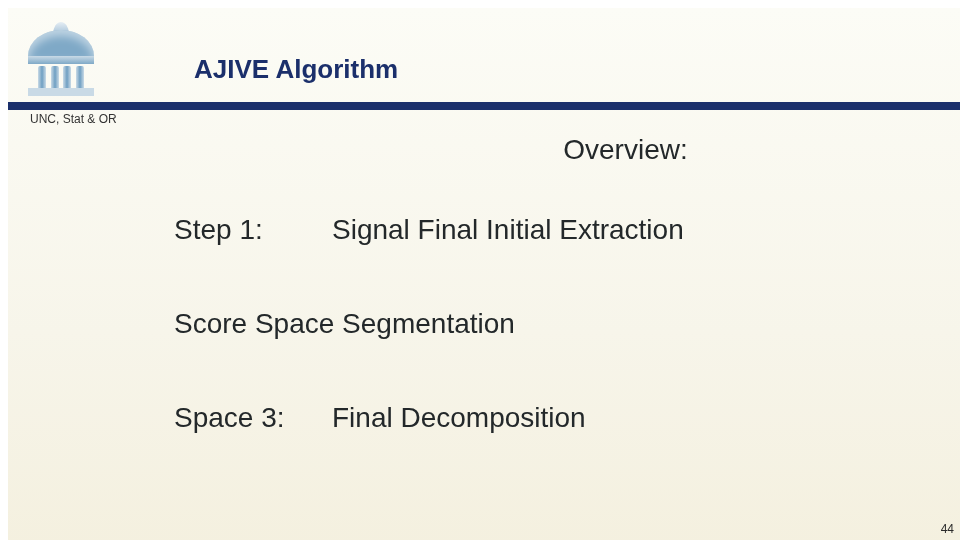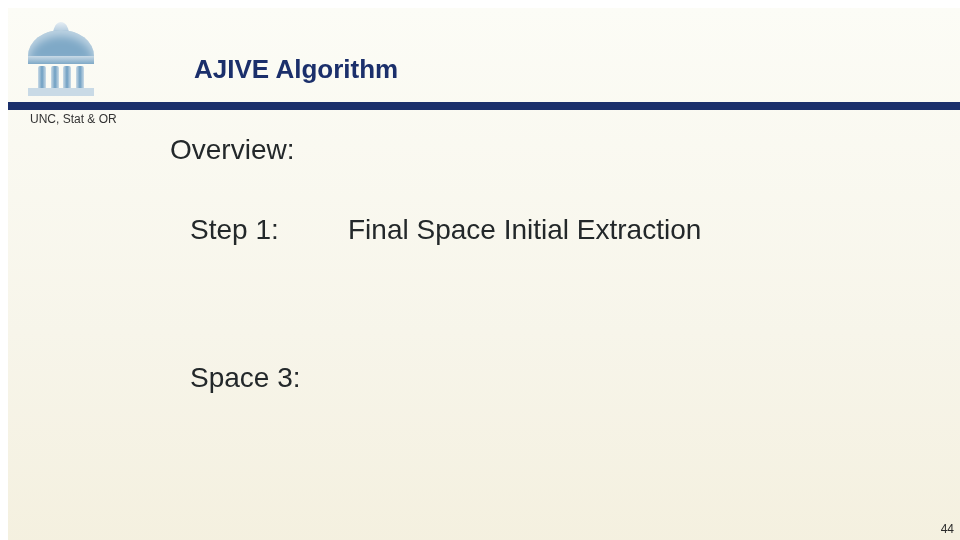--- a/index.html
+++ b/index.html
@@ -95,29 +95,29 @@
     }
     .content {
       position: absolute;
       left: 154px;
       top: 118px;
       color: #23282a;
       font-size: 28px;
     }
     .overview {
       margin-bottom: 36px;
+      text-align: right;
     }
     .row {
       display: flex;
       margin-bottom: 46px;
     }
     .step-label {
       width: 158px;
       flex: 0 0 158px;
-      margin-left: 16px;
     }
     .step-desc {
       flex: 1;
     }
     .page-num {
       position: absolute;
       right: 10px;
       bottom: 8px;
       font-size: 12px;
       color: #2b2b2b;
@@ -146,24 +146,26 @@
 
   <div class="divider"></div>
 
   <div class="subheader">UNC, Stat &amp; OR</div>
 
   <div class="content">
     <div class="overview">Overview:</div>
 
     <div class="row">
       <div class="step-label">Step 1:</div>
-      <div class="step-desc">Final Space Initial Extraction</div>
+      <div class="step-desc">Signal Final Initial Extraction</div>
     </div>
     <div class="row">
+      <div class="step-desc">Score Space Segmentation</div>
     </div>
     <div class="row">
       <div class="step-label">Space 3:</div>
+      <div class="step-desc">Final Decomposition</div>
     </div>
   </div>
 
   <div class="page-num">44</div>
 
 </div>
 
 </body></html>

